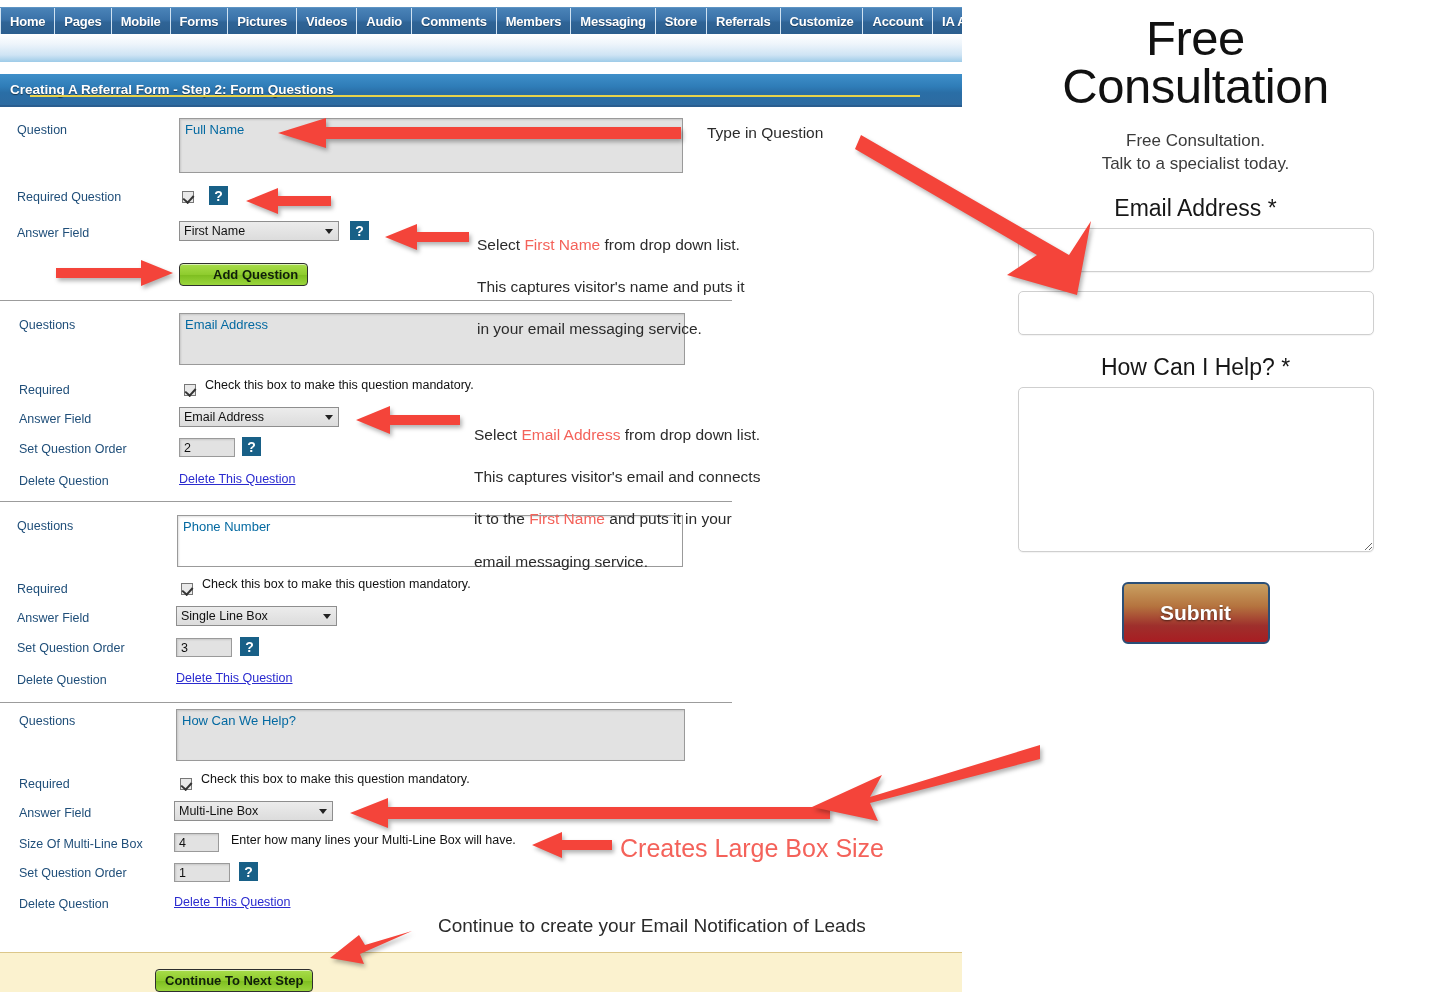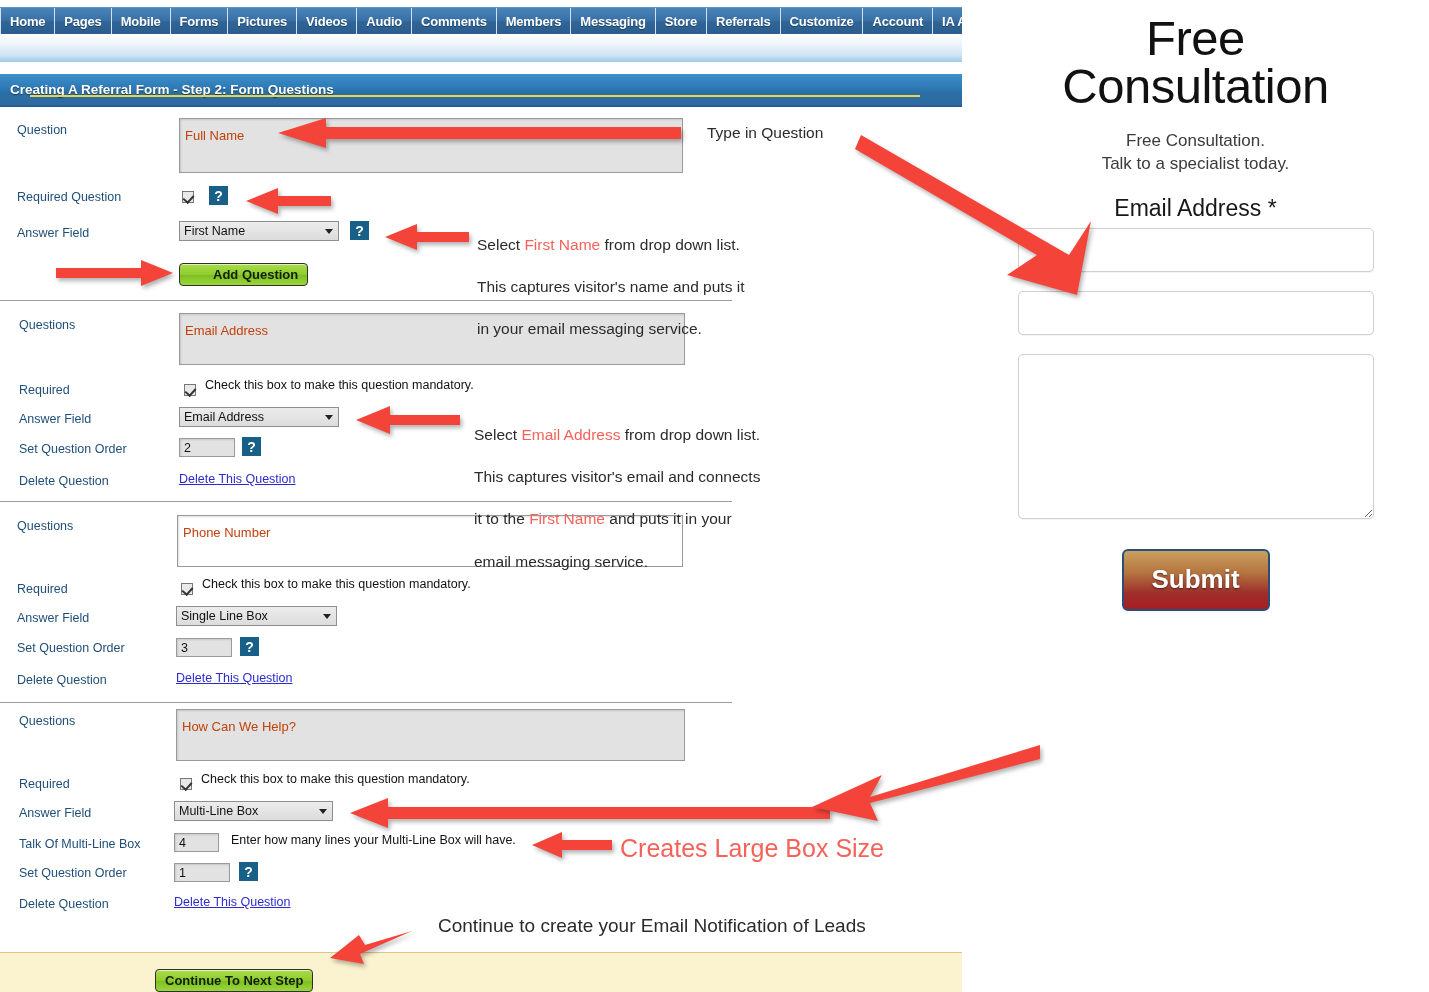--- a/index.html
+++ b/index.html
@@ -61,24 +61,24 @@
 
   
   .qsection { position:absolute; left:0; width:962px; }
   .flabel {
     color:#1f4e79; font-size:12.5px;
     position:absolute;
   }
 
   textarea.qbox {
     font-family:"Liberation Sans", sans-serif;
-    font-size:13px; color:#c2410c;
+    font-size:13px; color:#0369a1;
     border:1px solid #9a9a9a;
     background:#e2e2e2;
-    padding:9px 5px;
+    padding:3px 5px;
     resize:none;
     outline:none;
     line-height:1.25;
     box-shadow:inset 1px 1px 2px rgba(0,0,0,.12);
   }
   textarea.qbox.white { background:#ffffff; }
 
   select.afield {
     font-family:"Liberation Sans", sans-serif;
     font-size:12.5px; color:#111;
@@ -197,21 +197,21 @@
     background:#fff; outline:none; resize:both;
     font-family:"Liberation Sans", sans-serif; font-size:15px;
     padding:6px 8px;
     box-shadow:0 1px 1px rgba(0,0,0,.05);
   }
   #submit-btn {
     margin-top:26px;
     width:148px; height:62px;
     border:2px solid #2a4f77; border-radius:6px;
     background:linear-gradient(to bottom,#c9a061 0%,#b5743f 38%,#9e2f2c 72%,#a81d22 100%);
-    color:#ffffff; font-size:26px; font-weight:bold;
+    color:#ffffff; font-size:21px; font-weight:bold;
     font-family:"Liberation Sans", sans-serif;
     text-shadow:0 1px 2px rgba(0,0,0,.55);
     cursor:pointer;
   }
 </style>
 </head>
 <body>
 
 <div id="left-panel">
 
@@ -320,21 +320,21 @@
     <span class="chk-label" style="position:absolute;left:195px;top:63px;">Check this box to make this question mandatory.</span>
 
     <span class="flabel" style="left:19px;top:97px;">Answer Field</span>
     <span class="selwrap" style="position:absolute;left:174px;top:92px;">
       <select class="afield" style="width:159px;">
         <option>Multi-Line Box</option>
       </select>
       <span class="caret"></span>
     </span>
 
-    <span class="flabel" style="left:19px;top:128px;">Talk Of Multi-Line Box</span>
+    <span class="flabel" style="left:19px;top:128px;">Size Of Multi-Line Box</span>
     <input class="numbox" style="position: absolute; left: 174px; top: 124px; width: 45px;" value="4">
     <span class="chk-label" style="position:absolute;left:225px;top:124px;">Enter how many lines your Multi-Line Box will have.</span>
 
     <span class="flabel" style="left:19px;top:157px;">Set Question Order</span>
     <input class="numbox" style="position: absolute; left: 174px; top: 154px;" value="1">
     <span class="help-btn" style="position:absolute;left:239px;top:153px;">?</span>
 
     <span class="flabel" style="left:19px;top:188px;">Delete Question</span>
     <a class="dellink" href="#" style="position:absolute;left:174px;top:186px;">Delete This Question</a>
   </div>
@@ -426,20 +426,21 @@
   <div class="rp-field" style="margin-top:19px;">
     <span class="rp-label">Email Address *</span>
     <input class="rp-input" value="" style="">
   </div>
 
   <div class="rp-field" style="margin-top:19px;">
     <input class="rp-input" value="" style="">
   </div>
 
   <div class="rp-field" style="margin-top:19px;">
+    <span class="rp-label">How Can I Help? *</span>
     <textarea class="rp-textarea" style=""></textarea>
   </div>
 
   <div style="text-align:center;">
     <button id="submit-btn">Submit</button>
   </div>
 
   <div class="arrow" style="left:-100px;top:250px;position:absolute;">
     <svg width="140" height="60" viewBox="0 0 140 60">
         <path d="M0 0 L118 36 L129 20 L140 60 L98 52 L110 42 L0 0 Z" fill="#f4443a" opacity="0"></path>

